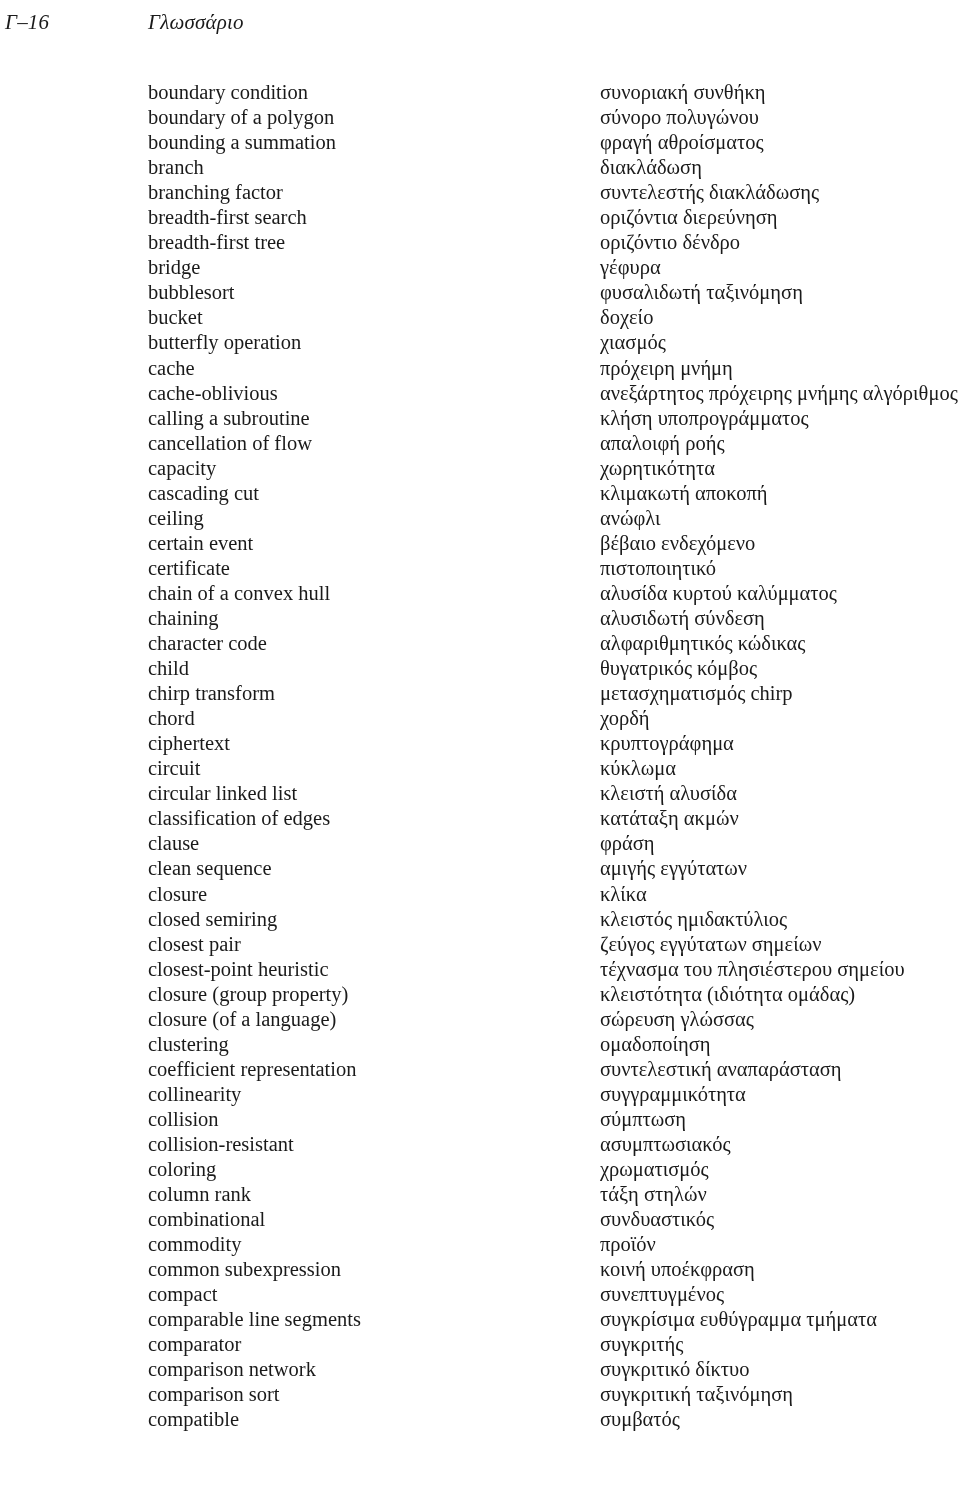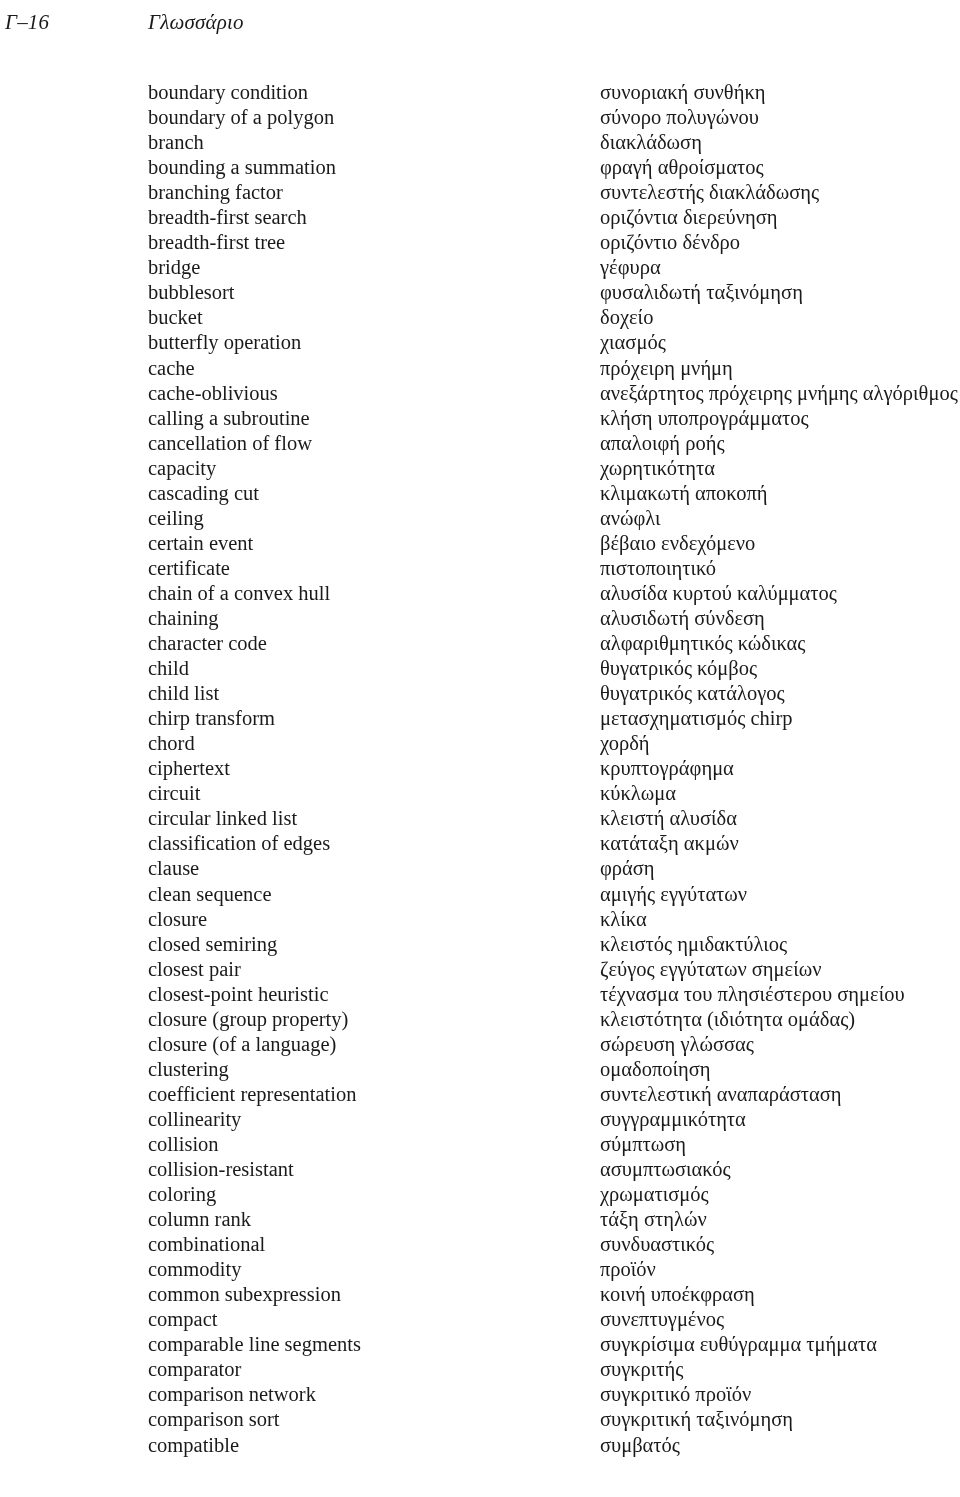--- a/index.html
+++ b/index.html
@@ -83,28 +83,28 @@
 <div class="glossary" id="glossary-list">
     <div class="entry">
       <span class="term">boundary condition</span>
       <span class="gloss">συνοριακή συνθήκη</span>
     </div>
     <div class="entry">
       <span class="term">boundary of a polygon</span>
       <span class="gloss">σύνορο πολυγώνου</span>
     </div>
     <div class="entry">
+      <span class="term">bounding a summation</span>
+      <span class="gloss">φραγή αθροίσματος</span>
+    </div>
+    <div class="entry">
       <span class="term">branch</span>
       <span class="gloss">διακλάδωση</span>
     </div>
     <div class="entry">
-      <span class="term">bounding a summation</span>
-      <span class="gloss">φραγή αθροίσματος</span>
-    </div>
-    <div class="entry">
       <span class="term">branching factor</span>
       <span class="gloss">συντελεστής διακλάδωσης</span>
     </div>
     <div class="entry">
       <span class="term">breadth-first search</span>
       <span class="gloss">οριζόντια διερεύνηση</span>
     </div>
     <div class="entry">
       <span class="term">breadth-first tree</span>
       <span class="gloss">οριζόντιο δένδρο</span>
@@ -171,24 +171,20 @@
     </div>
     <div class="entry">
       <span class="term">character code</span>
       <span class="gloss">αλφαριθμητικός κώδικας</span>
     </div>
     <div class="entry">
       <span class="term">child</span>
       <span class="gloss">θυγατρικός κόμβος</span>
     </div>
     <div class="entry">
-      <span class="term">child list</span>
-      <span class="gloss">θυγατρικός κατάλογος</span>
-    </div>
-    <div class="entry">
       <span class="term">chirp transform</span>
       <span class="gloss">μετασχηματισμός chirp</span>
     </div>
     <div class="entry">
       <span class="term">chord</span>
       <span class="gloss">χορδή</span>
     </div>
     <div class="entry">
       <span class="term">ciphertext</span>
       <span class="gloss">κρυπτογράφημα</span>
@@ -284,21 +280,21 @@
     <div class="entry">
       <span class="term">comparable line segments</span>
       <span class="gloss">συγκρίσιμα ευθύγραμμα τμήματα</span>
     </div>
     <div class="entry">
       <span class="term">comparator</span>
       <span class="gloss">συγκριτής</span>
     </div>
     <div class="entry">
       <span class="term">comparison network</span>
-      <span class="gloss">συγκριτικό προϊόν</span>
+      <span class="gloss">συγκριτικό δίκτυο</span>
     </div>
     <div class="entry">
       <span class="term">comparison sort</span>
       <span class="gloss">συγκριτική ταξινόμηση</span>
     </div>
     <div class="entry">
       <span class="term">compatible</span>
       <span class="gloss">συμβατός</span>
     </div>
   </div>

